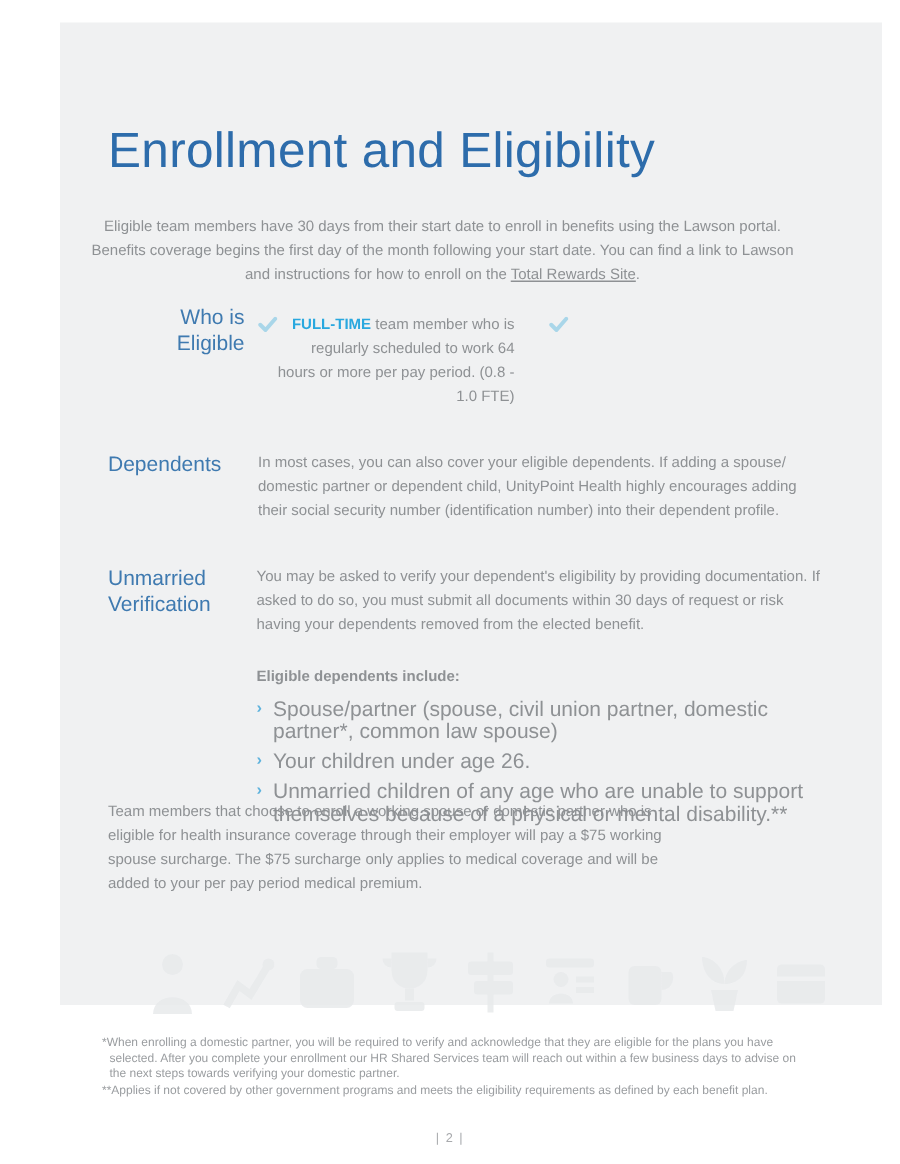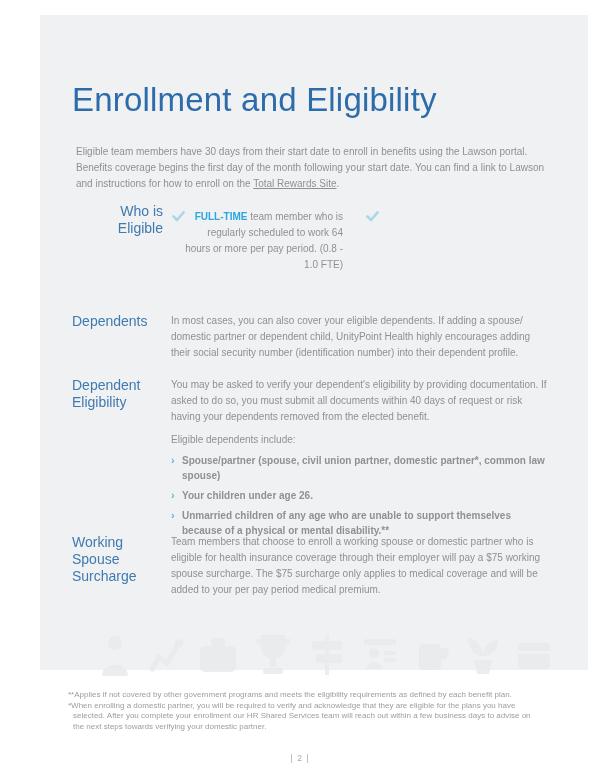--- a/index.html
+++ b/index.html
@@ -17,25 +17,26 @@
     position: absolute;
     left: 32px; top: 66px;
     font-size: 33px;
     font-weight: 300;
     letter-spacing: 0.2px;
     color: #2d6cab;
   }
 
   .intro {
     position: absolute;
-    left: 36px; top: 129px;
+    left: 20px; top: 129px;
     width: 470px;
     font-size: 10px;
     line-height: 16px;
     color: #8e9194;
+    text-align: center;
   }
   .intro a, .intro .link {
     color: #8e9194;
     text-decoration: underline;
     cursor: pointer;
   }
 
   .section {
     position: absolute;
     left: 32px;
@@ -75,39 +76,38 @@
     width: 158px;
     font-size: 10px;
     line-height: 16px;
     color: #8e9194;
   }
   .emph {
     color: #29a8df;
     font-weight: bold;
   }
 
-  .list-intro { margin-top: 7px; }
+  .list-intro { margin-top: 19px; font-weight: bold; }
   .bullet-list { margin-top: 1px; }
   .bullet-row {
     display: flex;
     margin-top: 5px;
   }
   .bullet-glyph {
     flex: 0 0 11px;
     color: #5fb3dd;
     font-weight: bold;
     font-size: 11px;
     line-height: 15px;
   }
   .bullet-text {
     flex: 1;
-    font-size: 10px;
+    font-size: 14px;
     line-height: 15px;
     color: #8e9194;
-    font-weight: bold;
   }
 
   .watermark-row {
     position: absolute;
     left: 58px; top: 612px;
     width: 455px; height: 56px;
     display: flex;
     justify-content: space-between;
     align-items: center;
     opacity: 0.85;
@@ -159,49 +159,48 @@
           <span class="check-icon">
             <svg width="13" height="11" viewBox="0 0 13 11">
                 <path d="M1.5 5.5 L5 9 L11.5 1.5" fill="none" stroke="#a9d6e9" stroke-width="2.6" stroke-linecap="round" stroke-linejoin="round"></path>
               </svg>
           </span>
         </div>
       </div>
     </div>
   </div>
 
-  <div class="section" style="top:298px;">
+  <div class="section" style="top:286px;justify-content:space-between;">
     <div class="section-label">Dependents</div>
     <div class="section-body">In most cases, you can also cover your eligible dependents. If adding a spouse/ domestic partner or dependent child, UnityPoint Health highly encourages adding their social security number (identification number) into their dependent profile.</div>
   </div>
 
   <div class="section" style="top:362px;">
-    <div class="section-label">Dependent Eligibility</div>
+    <div class="section-label">Unmarried Verification</div>
     <div class="section-body">
-      <div>You may be asked to verify your dependent's eligibility by providing documentation. If asked to do so, you must submit all documents within 40 days of request or risk having your dependents removed from the elected benefit.</div>
+      <div>You may be asked to verify your dependent's eligibility by providing documentation. If asked to do so, you must submit all documents within 30 days of request or risk having your dependents removed from the elected benefit.</div>
       <div class="list-intro">Eligible dependents include:</div>
       <div class="bullet-list">
         <div class="bullet-row">
           <span class="bullet-glyph">›</span>
           <span class="bullet-text">Spouse/partner (spouse, civil union partner, domestic partner*, common law spouse)</span>
         </div>
         <div class="bullet-row">
           <span class="bullet-glyph">›</span>
           <span class="bullet-text">Your children under age 26.</span>
         </div>
         <div class="bullet-row">
           <span class="bullet-glyph">›</span>
           <span class="bullet-text">Unmarried children of any age who are unable to support themselves because of a physical or mental disability.**</span>
         </div>
       </div>
     </div>
   </div>
 
   <div class="section" style="top:519px;">
-    <div class="section-label">Working Spouse Surcharge</div>
     <div class="section-body">Team members that choose to enroll a working spouse or domestic partner who is eligible for health insurance coverage through their employer will pay a $75 working spouse surcharge. The $75 surcharge only applies to medical coverage and will be added to your per pay period medical premium.</div>
   </div>
 
   <div class="watermark-row">
     <span>
         <svg width="34" height="42" viewBox="0 0 34 42">
           <circle cx="17" cy="9" r="7" fill="#e8eaec"></circle>
           <path d="M4 42 C4 27 30 27 30 42 Z" fill="#e8eaec"></path>
         </svg>
       </span>
@@ -257,19 +256,19 @@
       </span>
     <span>
         <svg width="38" height="36" viewBox="0 0 38 36">
           <rect x="3" y="6" width="32" height="26" rx="3" fill="#e8eaec"></rect>
           <rect x="3" y="14" width="32" height="3" fill="#f0f1f2"></rect>
         </svg>
       </span>
   </div>
 
   <div class="footnotes">
+    <div class="footnote">*When enrolling a domestic partner, you will be required to verify and acknowledge that they are eligible for the plans you have selected. After you complete your enrollment our HR Shared Services team will reach out within a few business days to advise on the next steps towards verifying your domestic partner.</div>
     <div class="footnote">**Applies if not covered by other government programs and meets the eligibility requirements as defined by each benefit plan.</div>
-    <div class="footnote">*When enrolling a domestic partner, you will be required to verify and acknowledge that they are eligible for the plans you have selected. After you complete your enrollment our HR Shared Services team will reach out within a few business days to advise on the next steps towards verifying your domestic partner.</div>
   </div>
 
 </div>
 
 <div class="page-number">| 2 |</div>
 
 </body></html>

